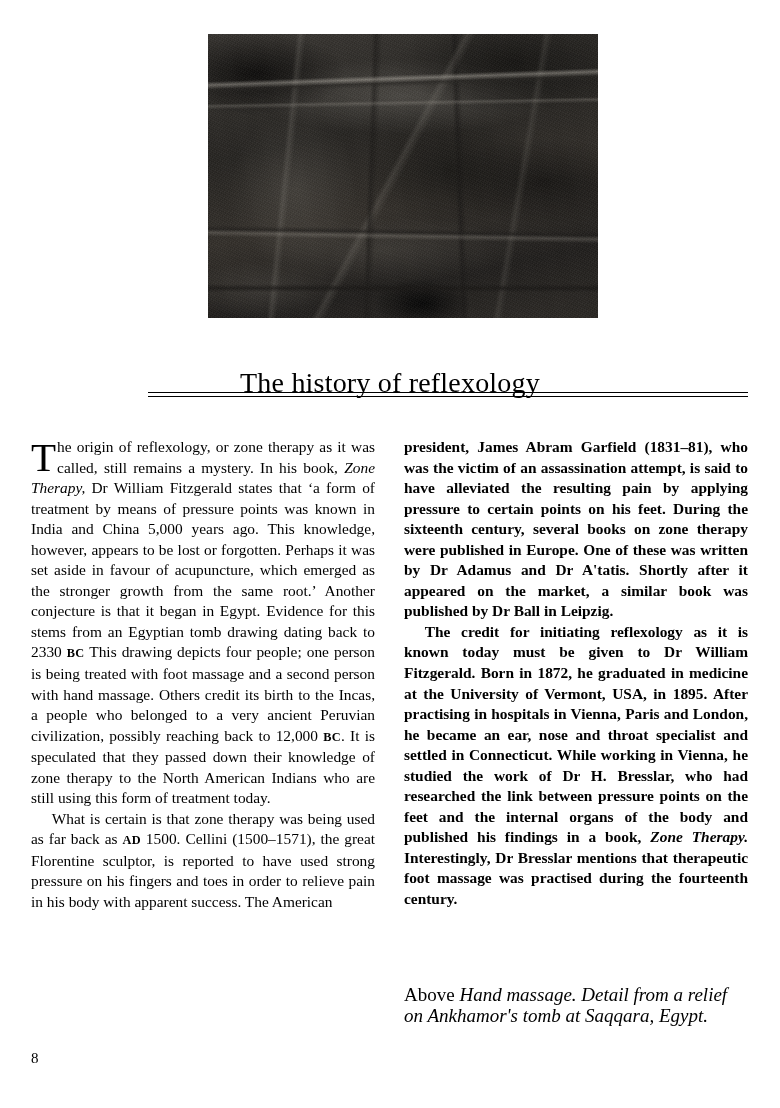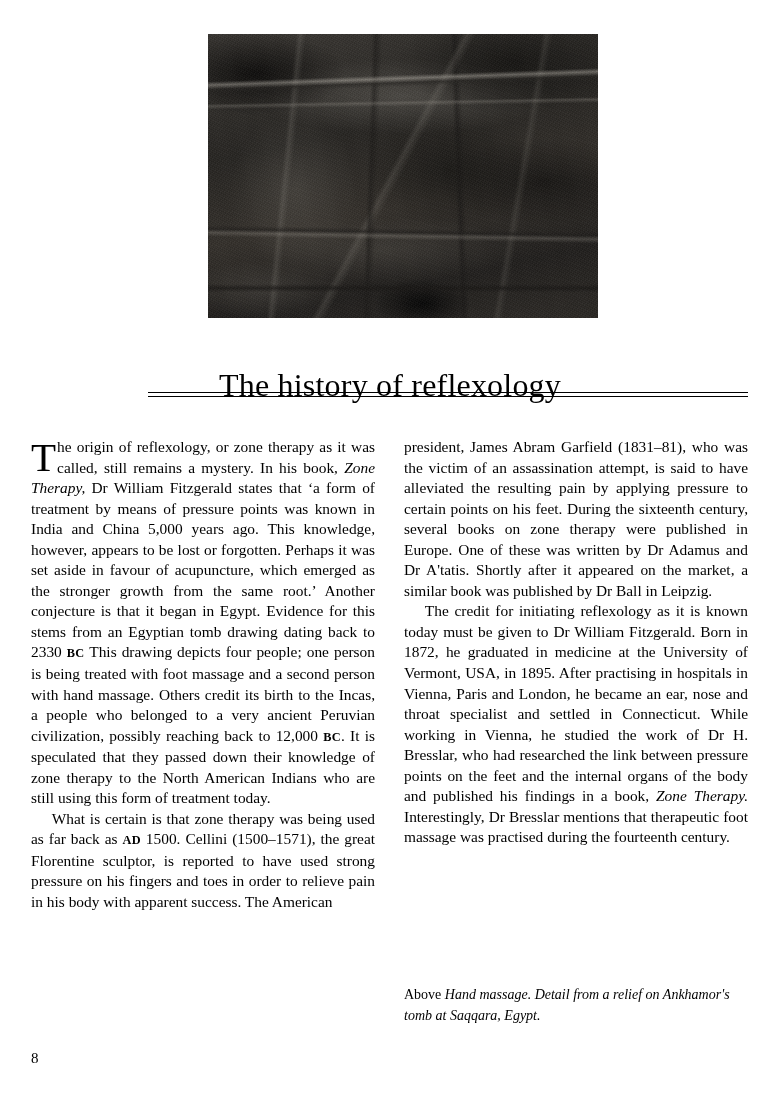--- a/index.html
+++ b/index.html
@@ -82,21 +82,21 @@
     background: radial-gradient(ellipse 118% 118% at 50% 48%, rgba(0,0,0,0) 52%, rgba(0,0,0,0.38) 100%);
   }
 
   
   .title {
     position: absolute;
     left: 0;
     top: 340px;
     width: 780px;
     text-align: center;
-    font-size: 32px;
+    font-size: 28px;
     line-height: 48px;
     font-weight: normal;
     letter-spacing: 0.2px;
     white-space: nowrap;
   }
   .rule-group {
     position: absolute;
     left: 148px;
     top: 392px;
     width: 600px;
@@ -113,21 +113,21 @@
   .col {
     position: absolute;
     top: 437px;
     width: 344px;
     font-size: 15.4px;
     line-height: 20.55px;
     text-align: justify;
     text-justify: inter-word;
   }
   .col-left  { left: 31px; }
-  .col-right { left: 404px; }
+  .col-right { left: 404px; font-weight: bold; }
 
   .col p {
     margin: 0;
   }
   .col p.indent {
     text-indent: 1.35em;
   }
 
   
   .dropcap {
@@ -146,21 +146,21 @@
   }
   .it {
     font-style: italic;
   }
 
   .caption {
     position: absolute;
     left: 404px;
     top: 985px;
     width: 344px;
-    font-size: 14px;
+    font-size: 19px;
     line-height: 20.55px;
     font-style: italic;
     text-align: left;
   }
   .caption .lead {
     font-style: normal;
   }
 
   .folio {
     position: absolute;

